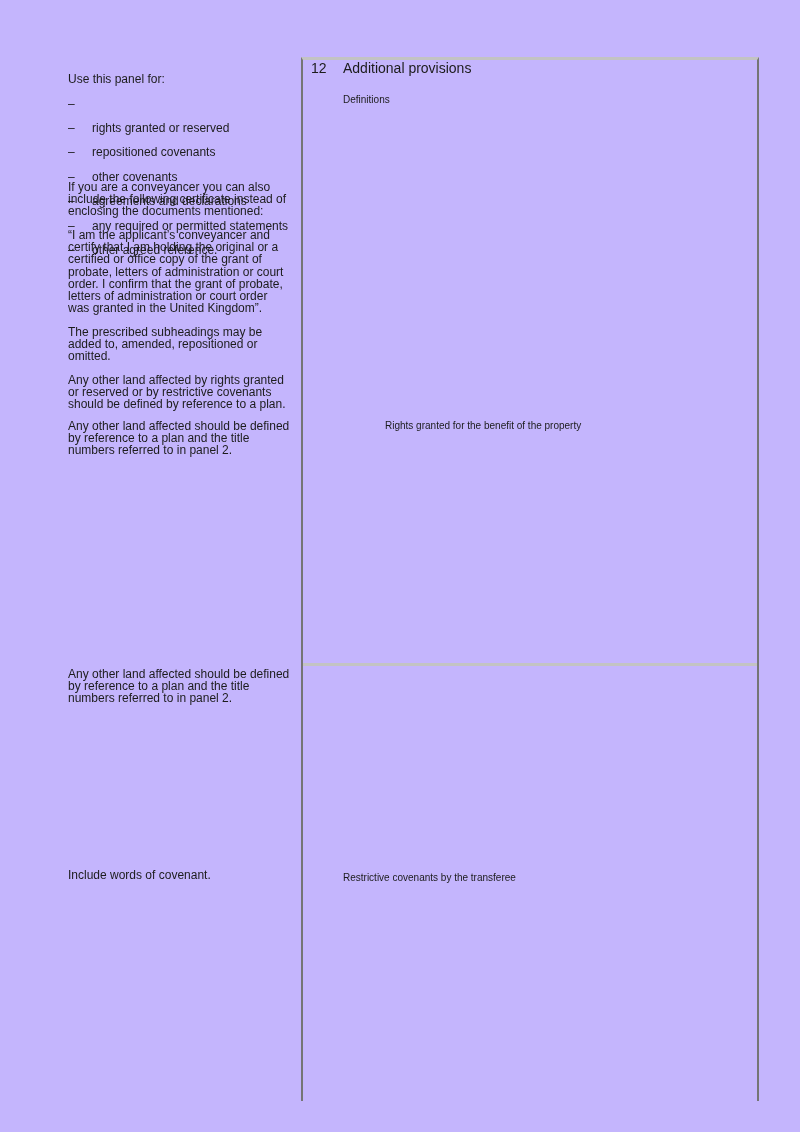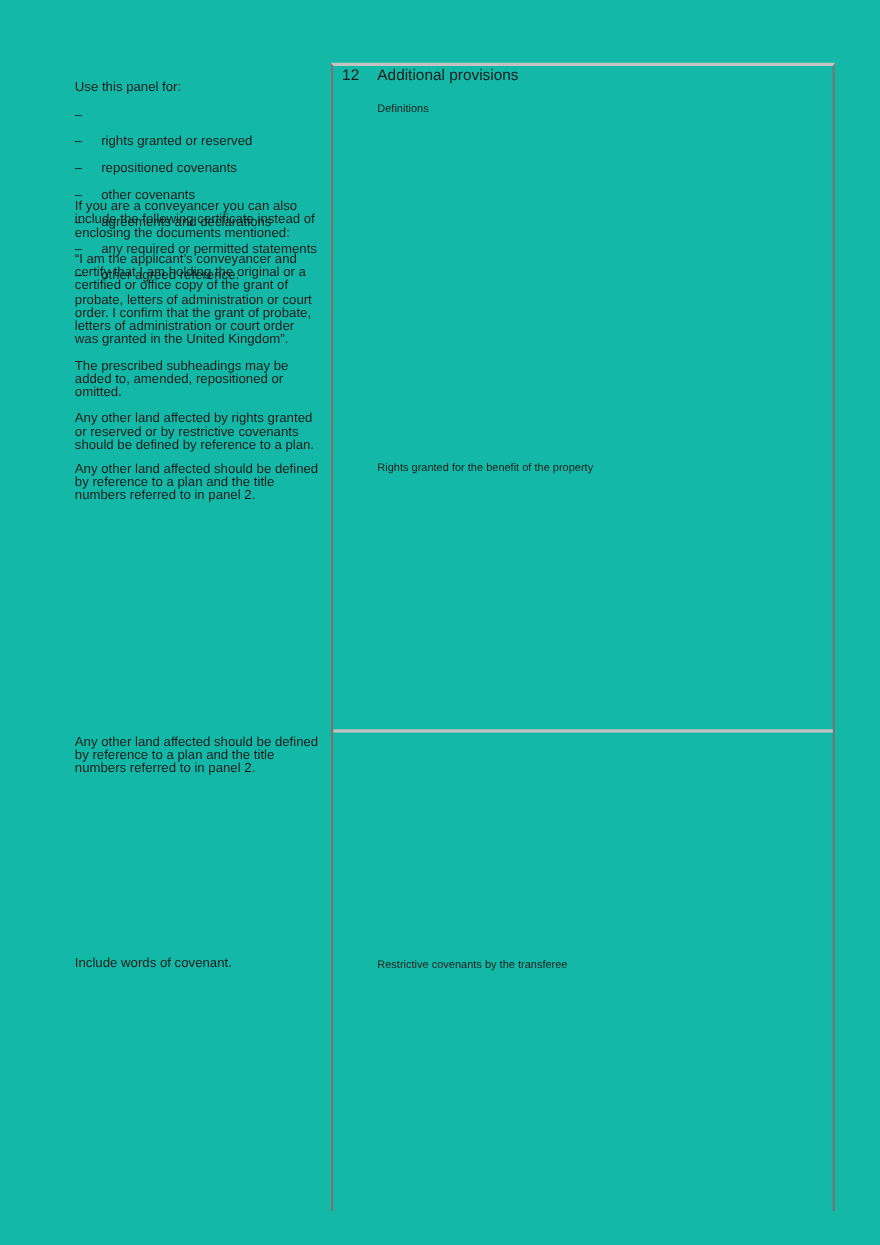--- a/index.html
+++ b/index.html
@@ -1,20 +1,20 @@
 <!DOCTYPE html>
 <html><head>
 <meta charset="utf-8">
 <style>
   html, body { margin: 0; padding: 0; background: #ffffff; }
   .page {
     position: relative;
     width: 800px;
     height: 1132px;
-    background: #14b8a6;
+    background: #c4b5fd;
     font-family: "Liberation Sans", sans-serif;
     color: #1c1c1c;
     overflow: hidden;
   }
 
   
   .note {
     position: absolute;
     left: 68px;
     width: 240px;
@@ -54,21 +54,21 @@
     font-size: 14px;
     line-height: 17px;
   }
   .subheading {
     position: absolute;
     left: 40px;
     font-size: 10px;
     line-height: 18px;
   }
   .sub-definitions { top: 31px; }
-  .sub-granted { top: 357px; }
+  .sub-granted { top: 357px; margin-left: 42px; }
   .sub-reserved { top: 607px; }
   .sub-restrictive { top: 809px; }
   .divider {
     position: absolute;
     left: 0;
     right: 0;
     top: 603px;
     height: 3px;
     background: #c3c3c3;
   }

